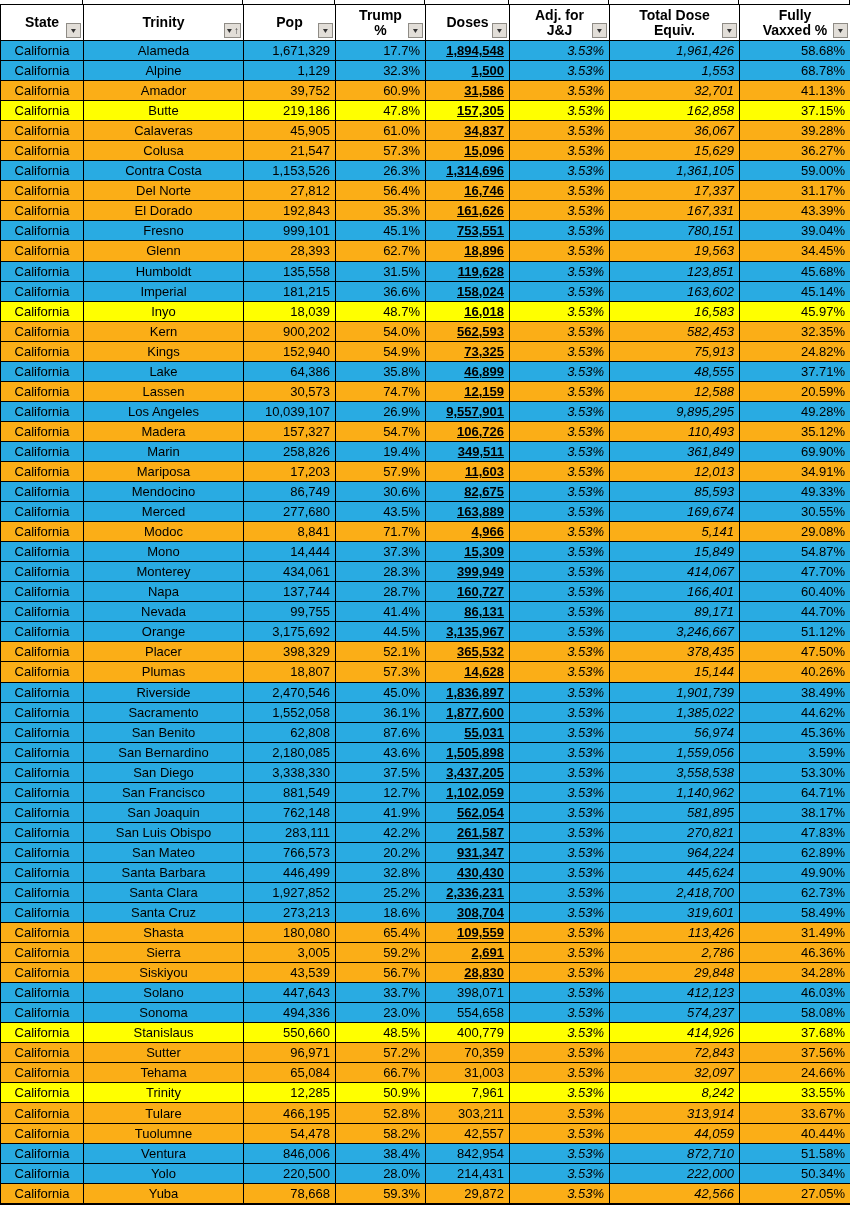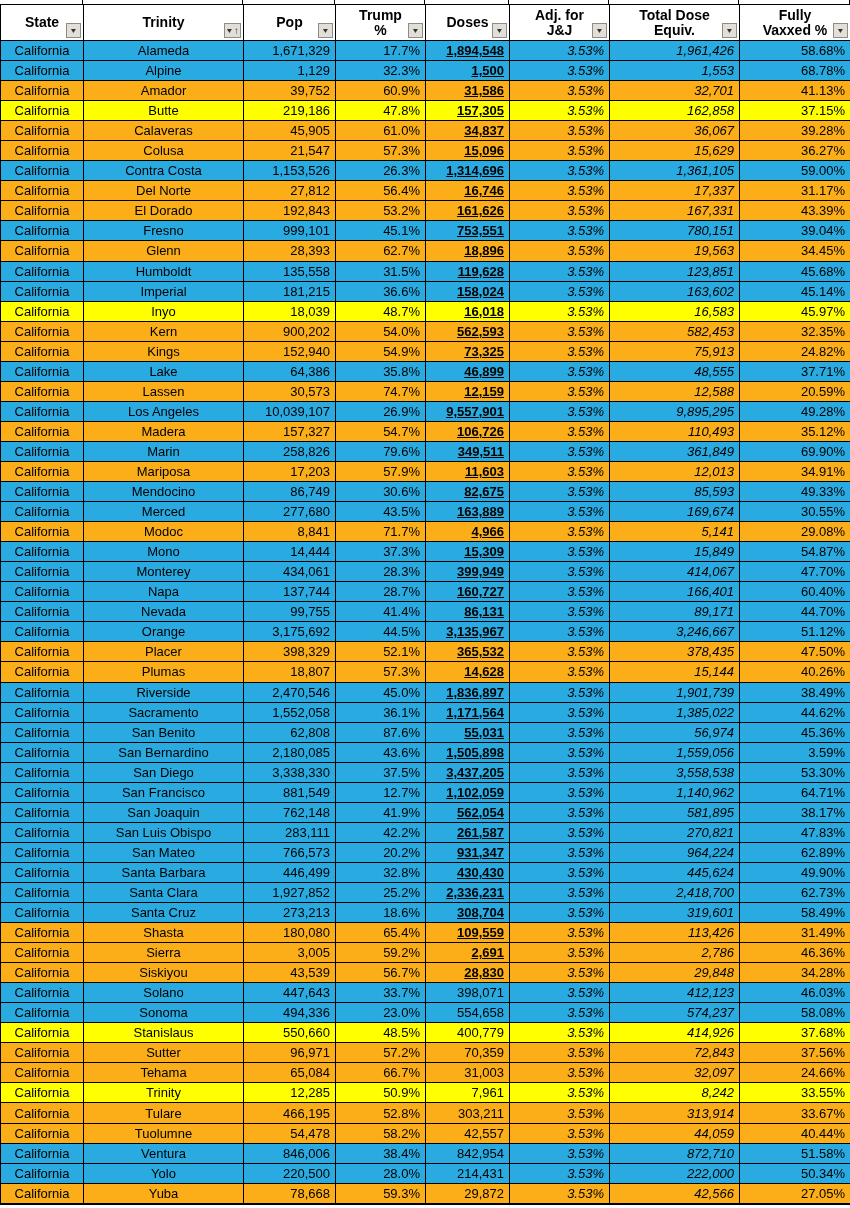--- a/index.html
+++ b/index.html
@@ -230,21 +230,21 @@
           <td class="c-num">56.4%</td>
           <td class="c-num bold">16,746</td>
           <td class="c-num italic">3.53%</td>
           <td class="c-num italic">17,337</td>
           <td class="c-num">31.17%</td>
         </tr>
         <tr class="row-orange">
           <td class="c-state">California</td>
           <td class="c-county">El Dorado</td>
           <td class="c-num">192,843</td>
-          <td class="c-num">53.2%</td>
+          <td class="c-num">35.3%</td>
           <td class="c-num bold">161,626</td>
           <td class="c-num italic">3.53%</td>
           <td class="c-num italic">167,331</td>
           <td class="c-num">43.39%</td>
         </tr>
         <tr class="row-blue">
           <td class="c-state">California</td>
           <td class="c-county">Fresno</td>
           <td class="c-num">999,101</td>
           <td class="c-num">45.1%</td>
@@ -350,21 +350,21 @@
           <td class="c-num">54.7%</td>
           <td class="c-num bold">106,726</td>
           <td class="c-num italic">3.53%</td>
           <td class="c-num italic">110,493</td>
           <td class="c-num">35.12%</td>
         </tr>
         <tr class="row-blue">
           <td class="c-state">California</td>
           <td class="c-county">Marin</td>
           <td class="c-num">258,826</td>
-          <td class="c-num">79.6%</td>
+          <td class="c-num">19.4%</td>
           <td class="c-num bold">349,511</td>
           <td class="c-num italic">3.53%</td>
           <td class="c-num italic">361,849</td>
           <td class="c-num">69.90%</td>
         </tr>
         <tr class="row-orange">
           <td class="c-state">California</td>
           <td class="c-county">Mariposa</td>
           <td class="c-num">17,203</td>
           <td class="c-num">57.9%</td>
@@ -481,21 +481,21 @@
           <td class="c-num bold">1,836,897</td>
           <td class="c-num italic">3.53%</td>
           <td class="c-num italic">1,901,739</td>
           <td class="c-num">38.49%</td>
         </tr>
         <tr class="row-blue">
           <td class="c-state">California</td>
           <td class="c-county">Sacramento</td>
           <td class="c-num">1,552,058</td>
           <td class="c-num">36.1%</td>
-          <td class="c-num bold">1,171,564</td>
+          <td class="c-num bold">1,877,600</td>
           <td class="c-num italic">3.53%</td>
           <td class="c-num italic">1,385,022</td>
           <td class="c-num">44.62%</td>
         </tr>
         <tr class="row-blue">
           <td class="c-state">California</td>
           <td class="c-county">San Benito</td>
           <td class="c-num">62,808</td>
           <td class="c-num">87.6%</td>
           <td class="c-num bold">55,031</td>

